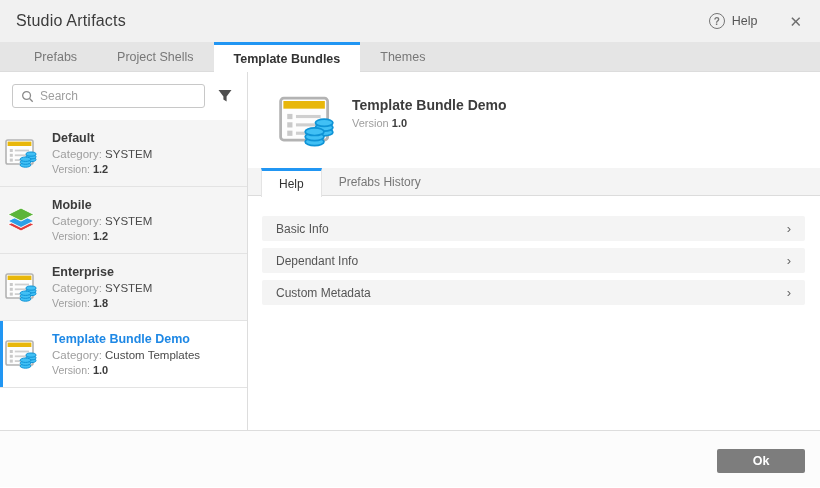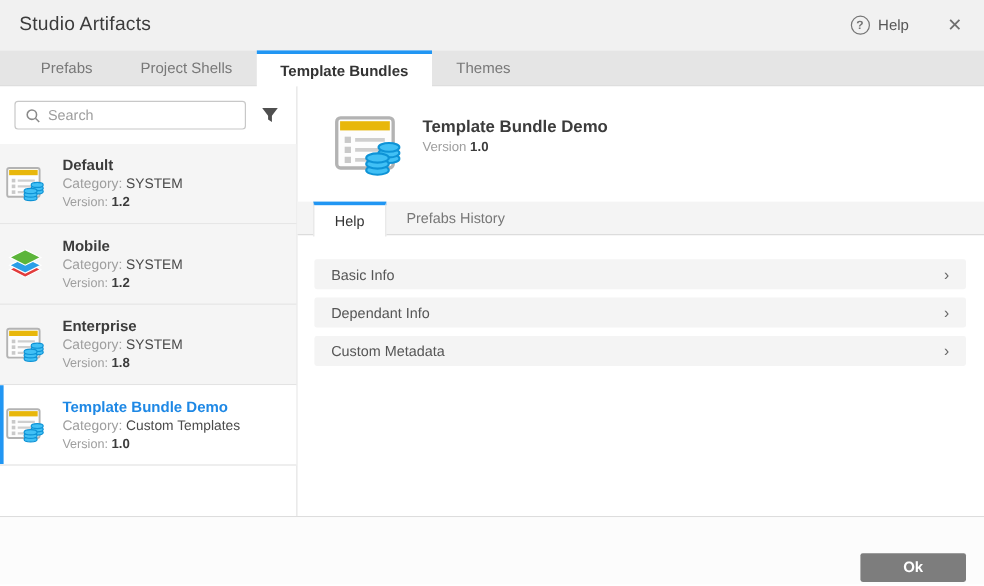--- a/index.html
+++ b/index.html
@@ -67,21 +67,21 @@
 
   
   .sections { padding:20px 15px 0 14px; }
   .section-row { height:25px; background:#f4f4f4; border-radius:2px; margin-bottom:7px;
                  display:flex; align-items:center; padding:0 14px; cursor:pointer;justify-content:flex-end; }
   .section-label { font-size:12px; color:#555; }
   .section-chevron { margin-left:auto; font-size:13px; color:#666; line-height:1; }
 
   
   .footer { height:56px; background:#fcfcfc; position:relative; }
-  .ok-btn { position:absolute; right:15px; top:30px; width:88px; height:24px; background:#7d7d7d;
+  .ok-btn { position:absolute; right:15px; top:18px; width:88px; height:24px; background:#7d7d7d;
             color:#fff; font-size:12.5px; font-weight:700; border:none; border-radius:2px; cursor:pointer;
             font-family:"Liberation Sans", sans-serif; }
 </style>
 </head>
 <body>
 
 <svg width="0" height="0" style="position:absolute">
   <defs>
     <g id="bundle-ic">
       <rect x="2" y="3" width="27" height="24" rx="1.8" fill="#fdfdfd" stroke="#b3b3b3" stroke-width="1.6"></rect>

